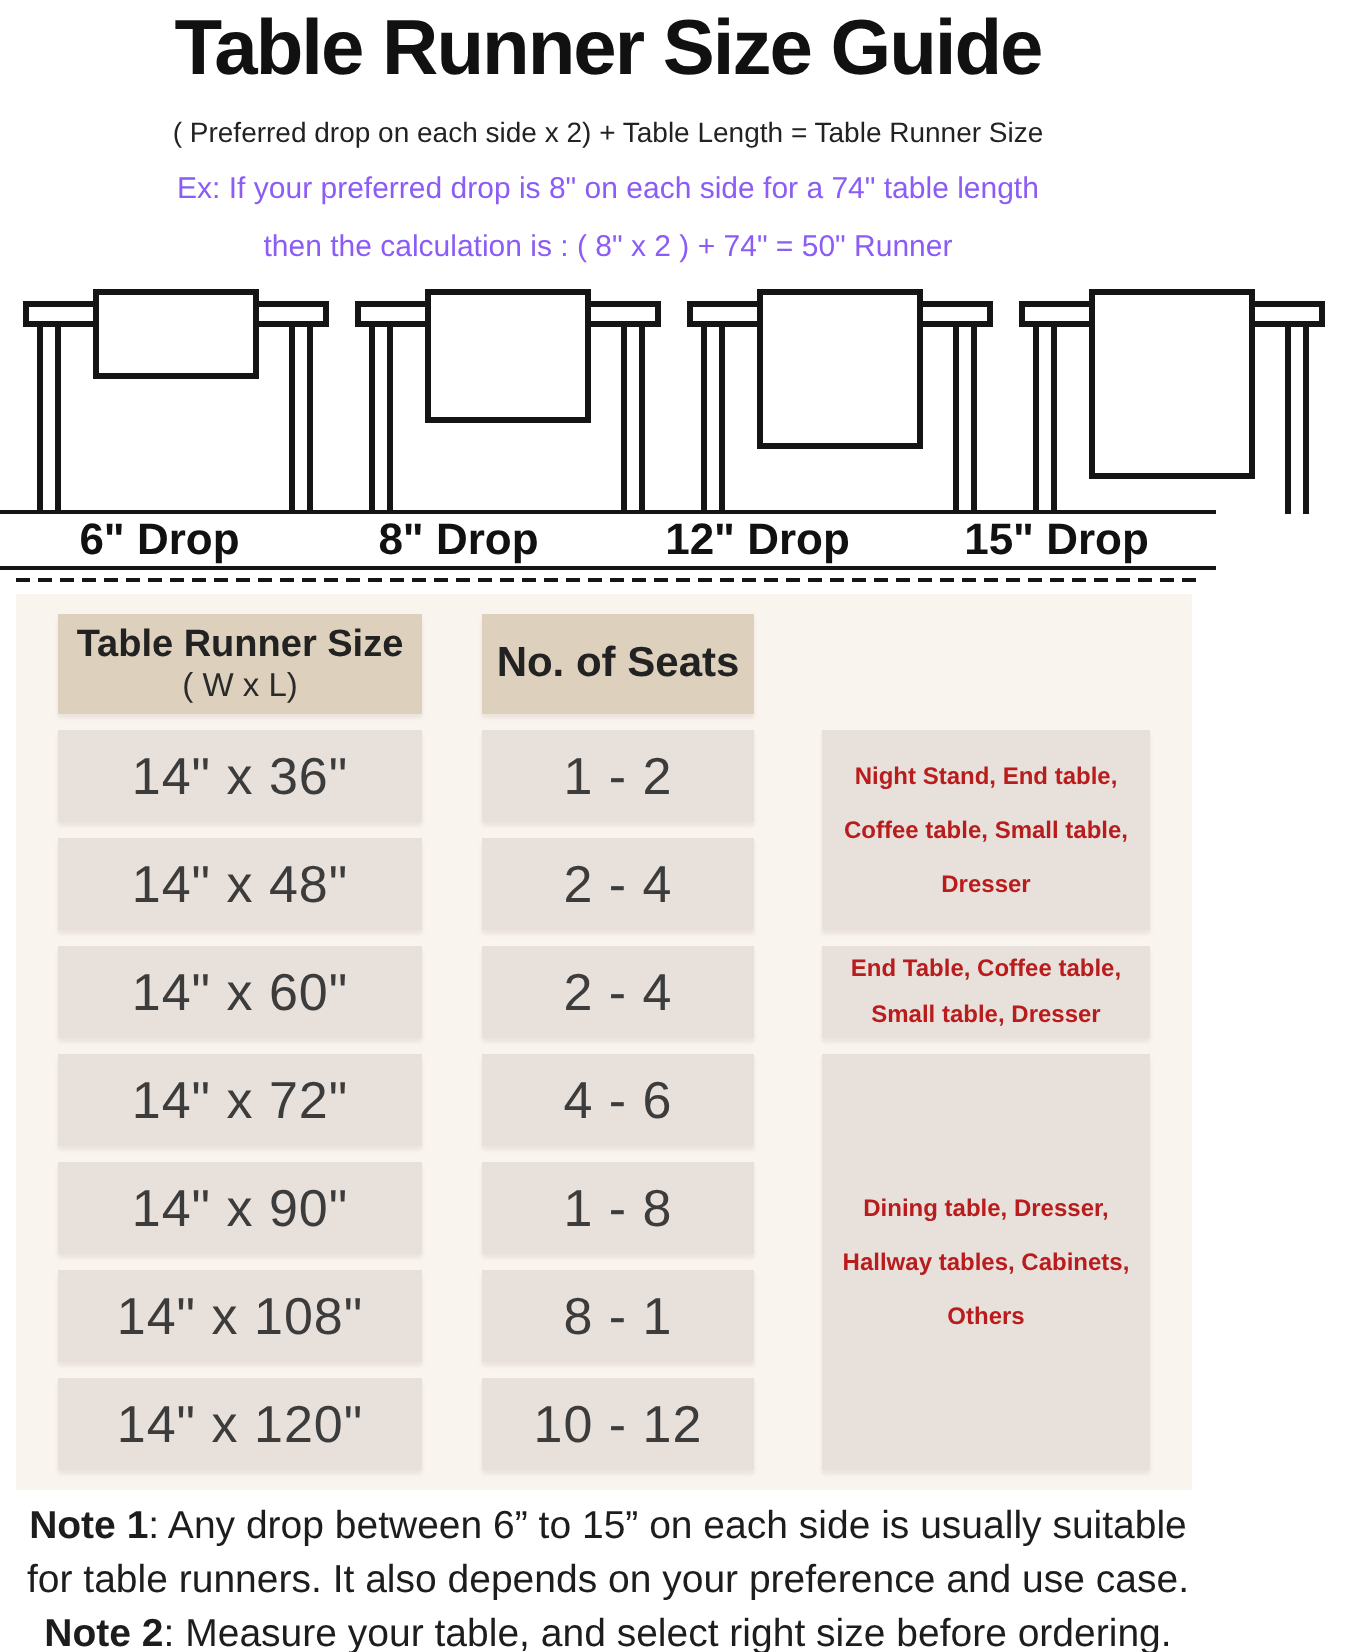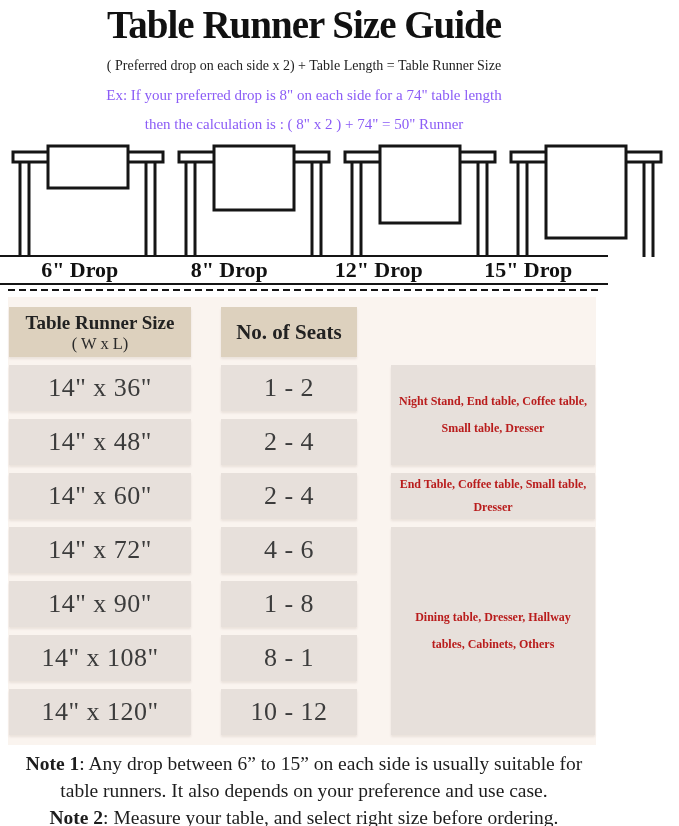--- a/index.html
+++ b/index.html
@@ -1,40 +1,40 @@
 <!DOCTYPE html>
 <html><head>
 <meta charset="utf-8">
 <style>
   * { margin:0; padding:0; box-sizing:border-box; }
   html,body { width:679px; height:826px; background:#ffffff; overflow:hidden;
     font-family:"Liberation Sans", sans-serif; color:#1b1b1b; }
 
-  .page { width:608px; height:826px; padding-top:2px;font-family:Liberation Serif, serif; }
+  .page { width:608px; height:826px; padding-top:2px; }
 
   h1.title { text-align:center; font-size:39px; font-weight:bold; letter-spacing:-1px;
     line-height:46px; color:#111; }
   .formula { text-align:center; font-size:14px; line-height:26px; margin-top:5px;
     color:#222; white-space:nowrap; }
   .ex { text-align:center; font-size:15px; line-height:26px; margin-top:3px; color:#8b5cf6; }
 
   .figures { margin-top:6px; height:114px; display:flex; justify-content:space-between;
     padding:0 5px; border-bottom:2.5px solid #151515; }
   .fig { width:166px; height:114px; }
   .fig svg { display:block; width:166px; height:114px; }
 
   .drop-labels { display:flex; justify-content:space-between; padding:0 5px;
     border-bottom:2.5px solid #151515; height:28px; align-items:center; }
   .drop-labels span { display:block; width:166px; text-align:center;
     font-size:22px; font-weight:bold; color:#111; }
 
   .dashed { height:2px; margin:4px 8px 0 8px;
     background:repeating-linear-gradient(90deg,#151515 0 7px,transparent 7px 11px); }
 
-  .guide { margin:6px 12px 0 8px; height:448px; background:#faf4ef; padding:10px 1px;
+  .guide { margin:6px 12px 0 8px; height:448px; background:#faf4ef; padding:10px 21px;
     display:grid; grid-template-columns:182px 30px 136px 34px 1fr;
     grid-template-rows:50px repeat(7,46px); row-gap:8px; }
   .gcell { display:flex; flex-direction:column; align-items:center; justify-content:center;
     text-align:center; box-shadow:0 2px 2px rgba(120,100,85,0.12); }
   .hdr { background:#ddd1be; }
   .cell { background:#e7e0db; }
   .c1 { grid-column:1; } .c2 { grid-column:3; } .c3 { grid-column:5; }
   .hdr-line1 { font-size:19px; font-weight:bold; line-height:22px; color:#222; }
   .hdr-line2 { font-size:16.5px; line-height:19px; color:#2a2a2a; }
   .hdr-single { font-size:21px; font-weight:bold; color:#222;text-align:right; }

